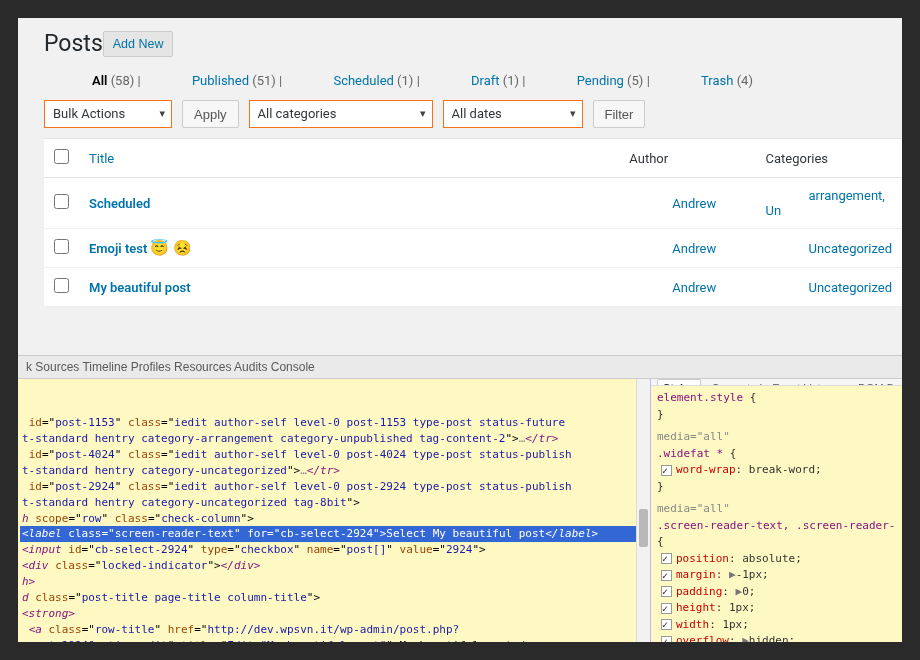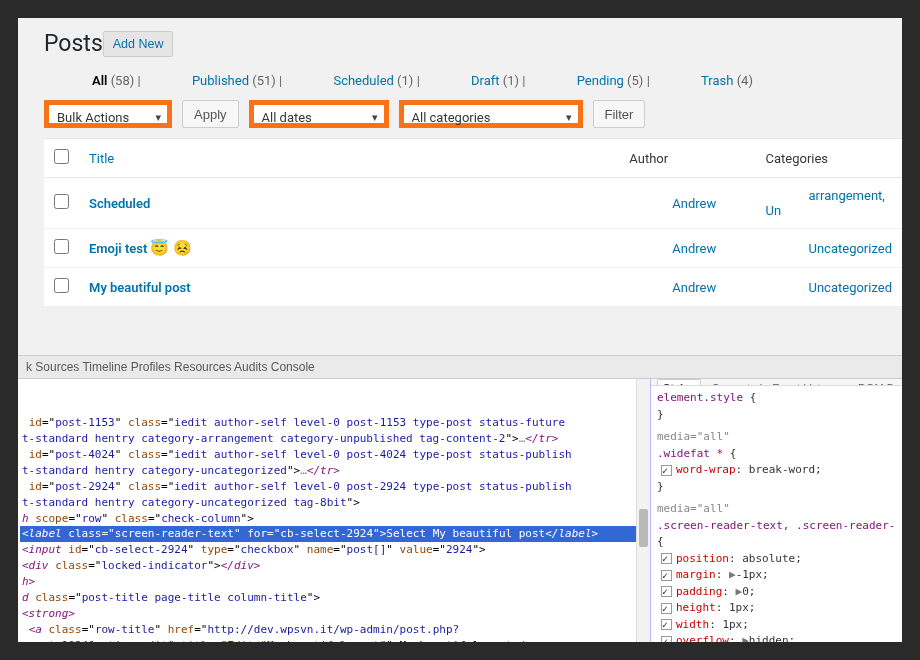--- a/index.html
+++ b/index.html
@@ -56,21 +56,21 @@
   .tablenav {
     display:flex;
     align-items:center;
     gap:10px;
     margin-bottom:10px;
   }
   .select-wrap {
     position:relative;
     display:inline-block;
     background:#fff;
-    border:5px solid #f97316;
+    border:1px solid #f97316;
     height:28px;
     line-height:26px;
     padding: 0 24px 0 8px;
     font-size:13px;
     color:#32373c;
     cursor:pointer;
   }
   .select-wrap::after {
     content:"▾";
     position:absolute;
@@ -113,21 +113,21 @@
   .author-col { width:140px; }
   .cat-col { }
   .rowlink { color:#0073aa; font-weight:600; font-size:13px; cursor:pointer; }
   .author-link, .cat-link { color:#0073aa; font-size:13px; cursor:pointer;margin-left:43px; }
   .emoji { font-size:15px; }
   tbody td { padding-top:16px; padding-bottom:16px; }
   input[type=checkbox]{ width:15px; height:15px; }
 
   
   .devtools {
-    background:#ffffff;
+    background:#fef9c3;
     width:100%;
     height:287px;
     display:flex;
     flex-direction:column;
     font-family: Menlo, Consolas, monospace;
     font-size:11px;
   }
   .dt-toolbar {
     background:#eaeaea;
     border-top:1px solid #ccc;
@@ -207,22 +207,22 @@
     <div class="wp-heading">
       <h1>Posts</h1>
       <button class="add-new-btn">Add New</button>
     </div>
 
     <div class="subsubsub" id="subsubsub"><span class="item"><span class="label current">All </span><span class="count">(58)</span></span><span class="sep"> | </span><span class="item"><span class="label link">Published </span><span class="count">(51)</span></span><span class="sep"> | </span><span class="item"><span class="label link">Scheduled </span><span class="count">(1)</span></span><span class="sep"> | </span><span class="item"><span class="label link">Draft </span><span class="count">(1)</span></span><span class="sep"> | </span><span class="item"><span class="label link">Pending </span><span class="count">(5)</span></span><span class="sep"> | </span><span class="item"><span class="label link">Trash </span><span class="count">(4)</span></span></div>
 
     <div class="tablenav">
       <div class="select-wrap" style="width:128px">Bulk Actions</div>
       <button class="btn">Apply</button>
+      <div class="select-wrap" style="width:184px">All categories</div>
       <div class="select-wrap" style="width:140px">All dates</div>
-      <div class="select-wrap" style="width:184px">All categories</div>
       <button class="btn">Filter</button>
     </div>
 
     <table class="wp-list">
       <thead>
         <tr>
           <th class="cb-col"><input type="checkbox" style=""></th>
           <th class="title-col linkcol">Title</th>
           <th class="author-col">Author</th>
           <th class="cat-col">Categories</th>

